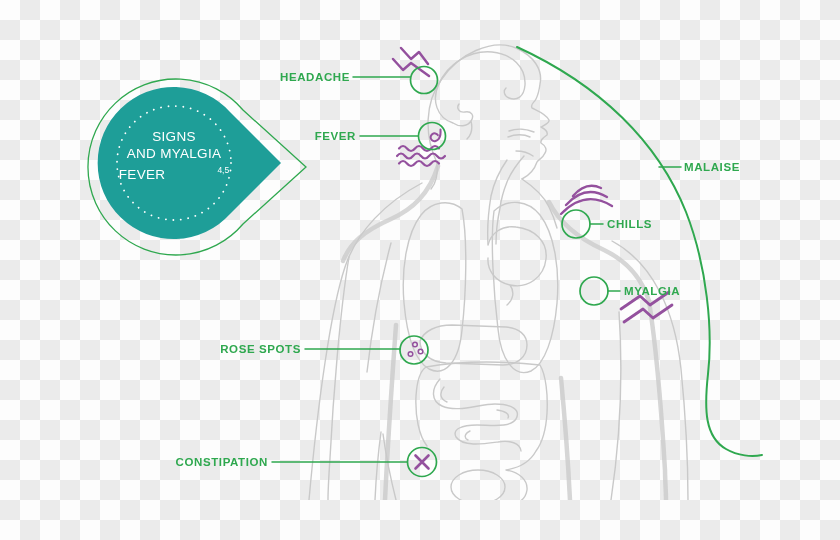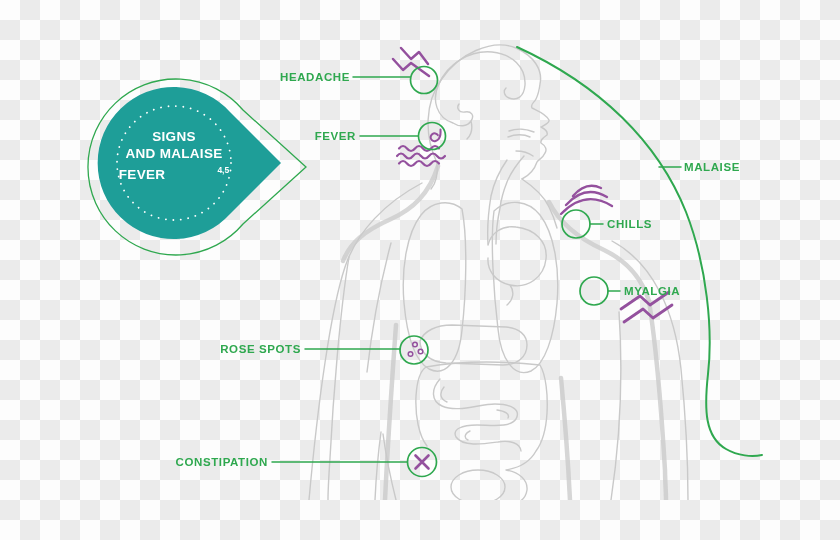--- a/index.html
+++ b/index.html
@@ -17,21 +17,21 @@
     font-family:"Liberation Sans", sans-serif;
     font-weight:bold;
     font-size:11.5px;
     letter-spacing:.6px;
   }
   .callout-text{
     position:absolute;
     left:102px;top:128px;width:144px;
     text-align:center;
     color:#ffffff;
-    font-weight:bold;
+    font-weight:normal;
     font-size:13.5px;
     line-height:17px;
     letter-spacing:.3px;
   }
   .callout-text sup{
     font-size:8.5px;
     letter-spacing:0;
     margin-left:48px;
   }
 </style>
@@ -134,16 +134,16 @@
       <text class="sym-label" x="684" y="171" text-anchor="start">MALAISE</text>
       <text class="sym-label" x="607" y="228" text-anchor="start">CHILLS</text>
       <text class="sym-label" x="624" y="295" text-anchor="start">MYALGIA</text>
       <text class="sym-label" x="301" y="353" text-anchor="end">ROSE SPOTS</text>
       <text class="sym-label" x="268" y="466" text-anchor="end">CONSTIPATION</text>
     </g>
   </svg>
 
   <div class="callout-text">
     <div>SIGNS</div>
-    <div>AND MALAISE</div>
+    <div>AND MYALGIA</div>
     <div><span>FEVER</span>&nbsp;<sup>4,5</sup></div>
   </div>
 </div>
 
 </body></html>

